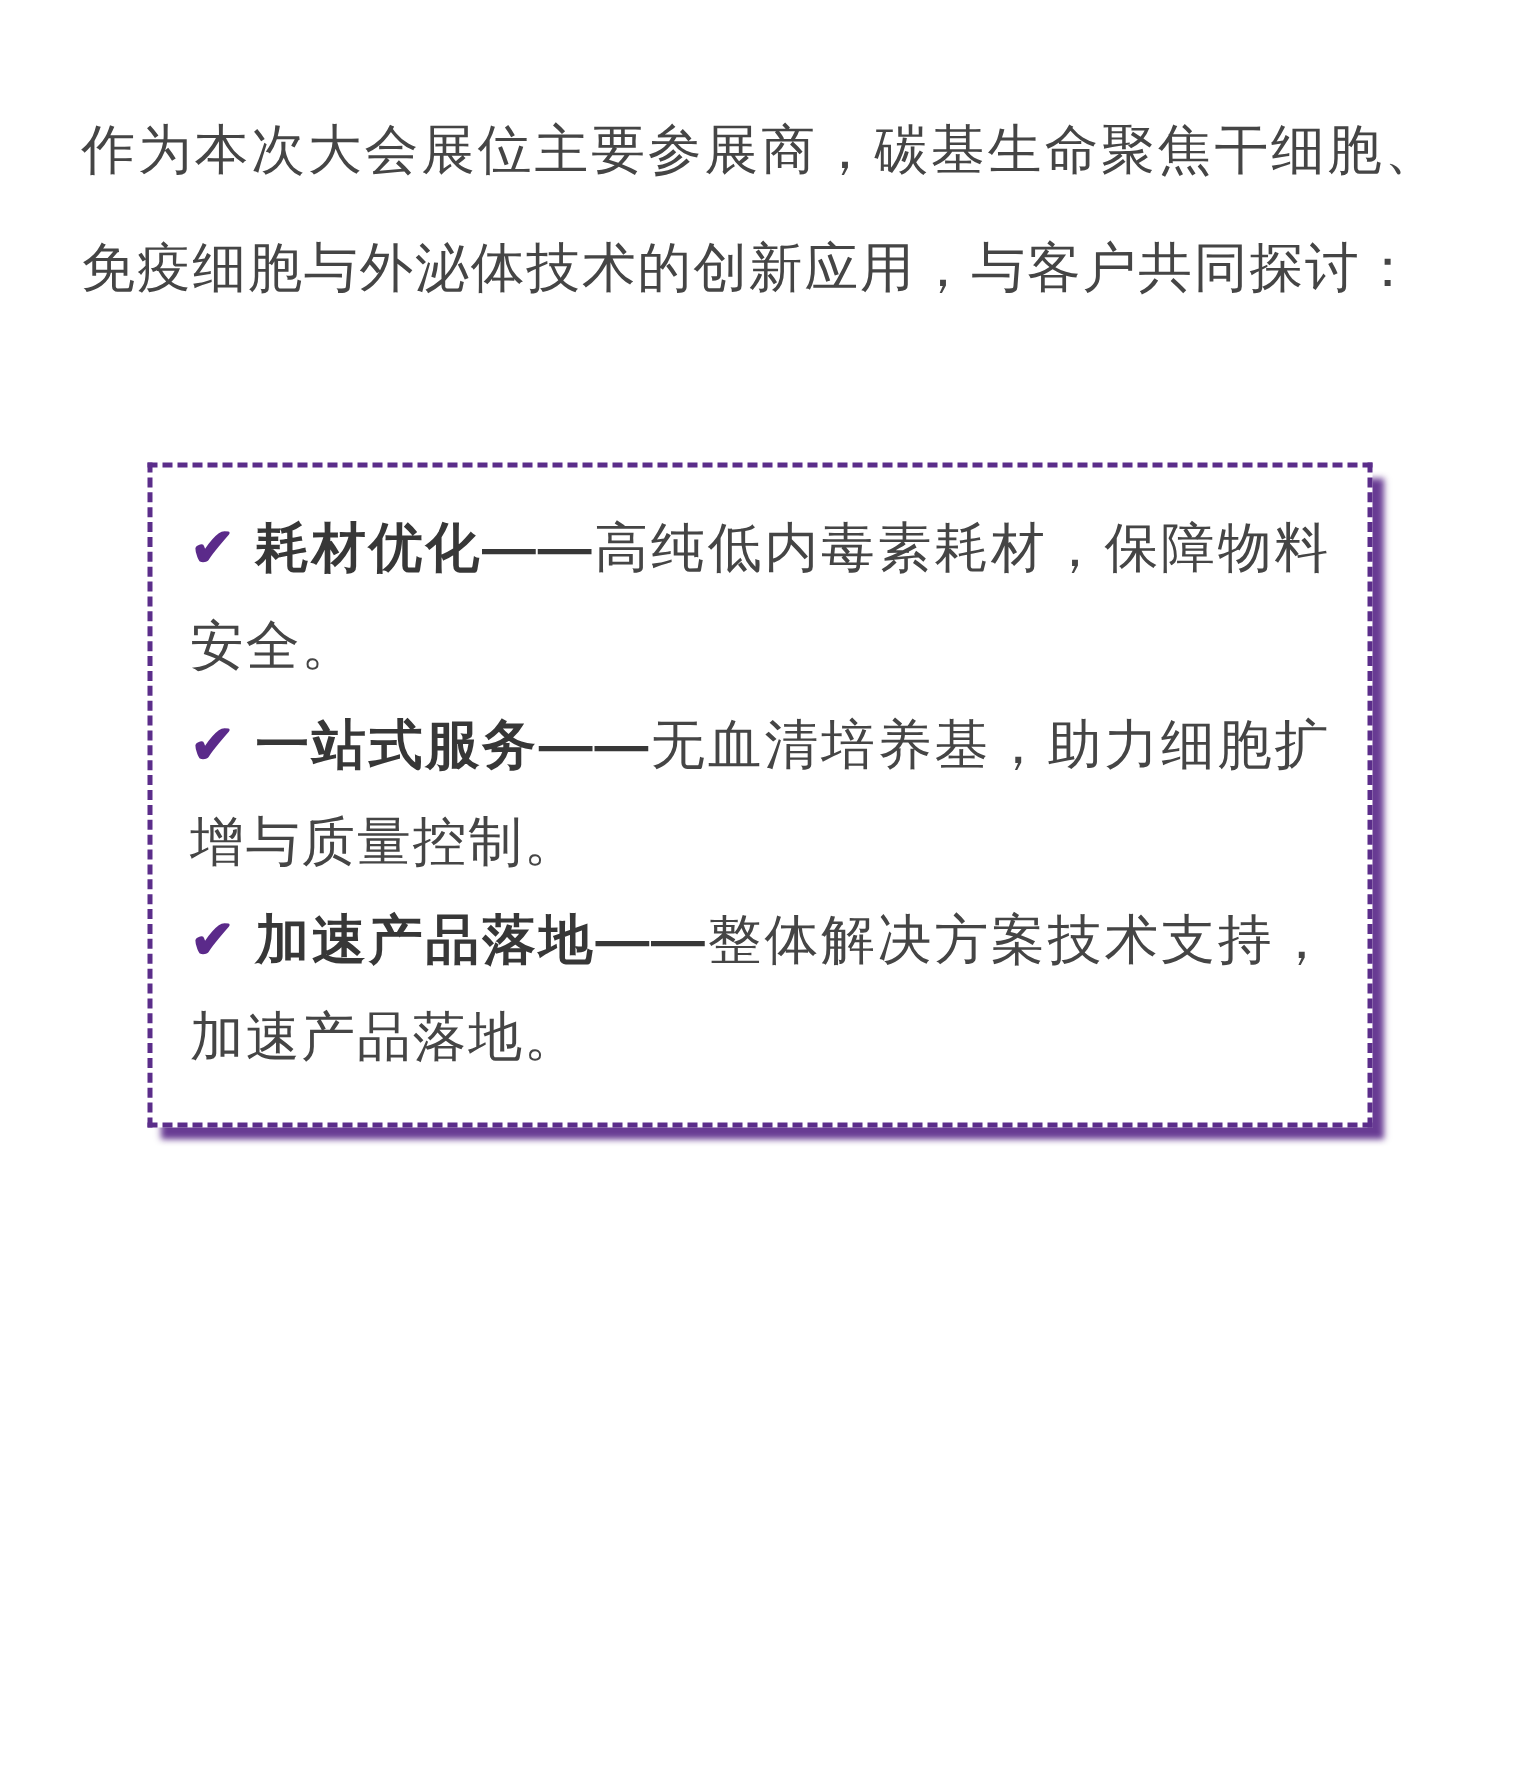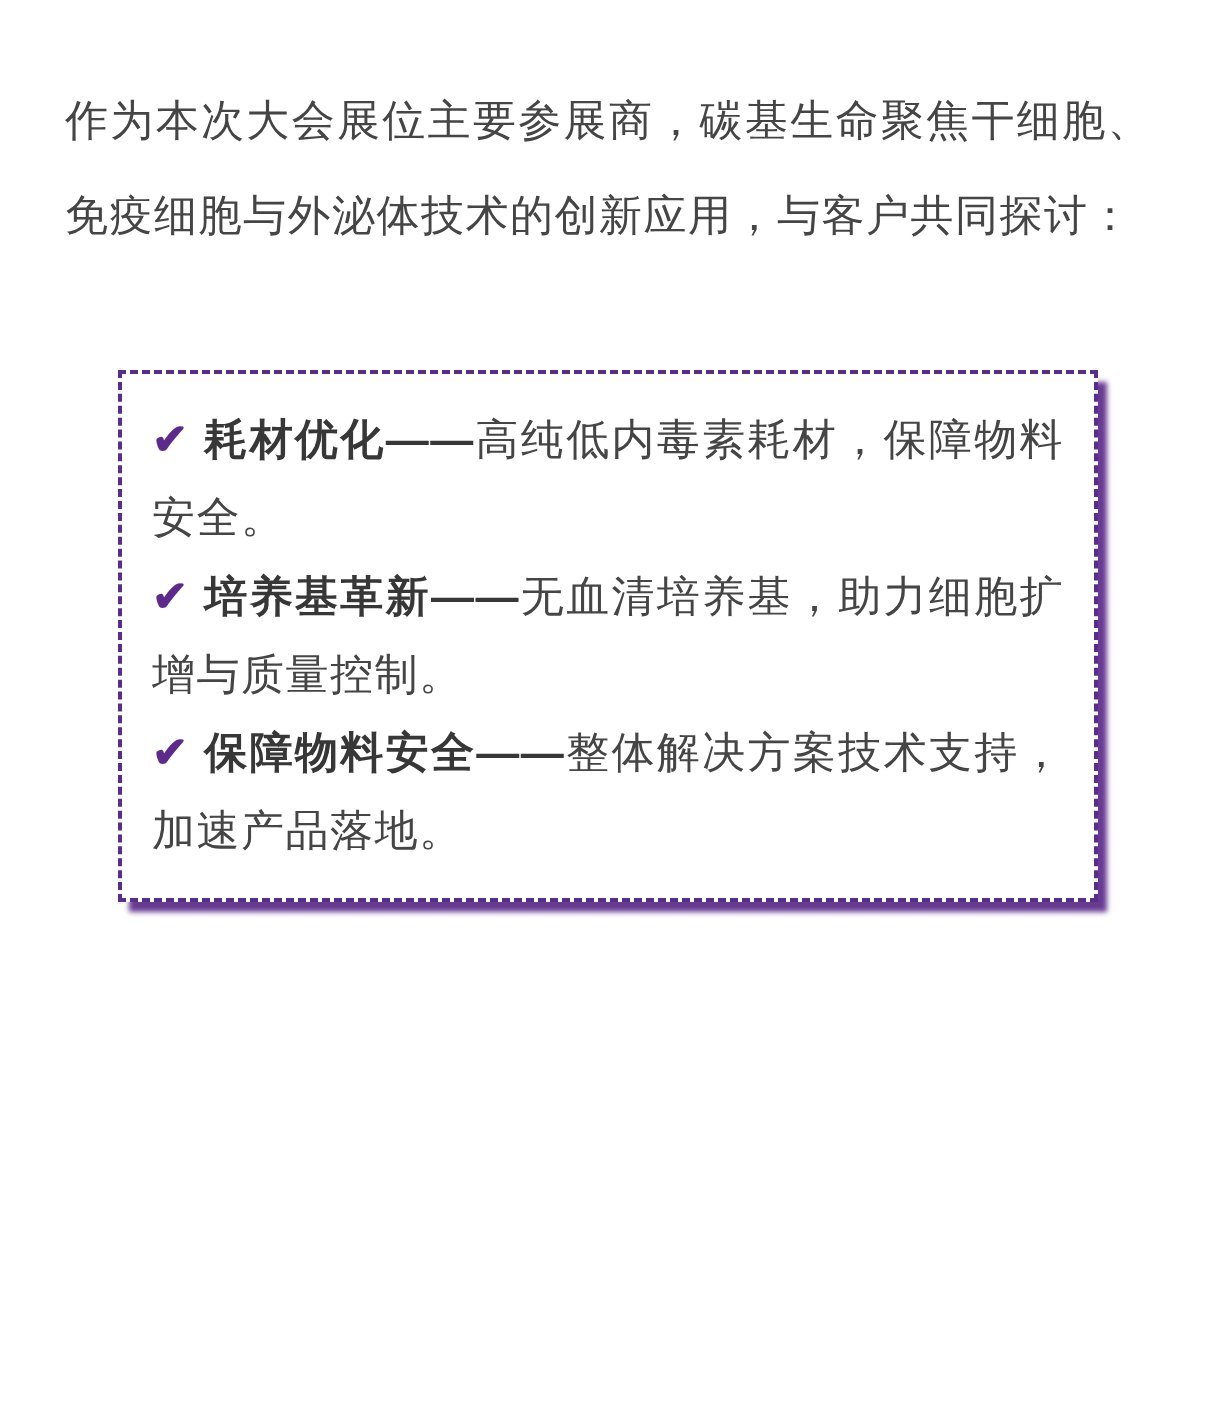--- a/index.html
+++ b/index.html
@@ -62,23 +62,23 @@
 
   <p class="para">作为本次大会展位主要参展商，碳基生命聚焦干细胞、免疫细胞与外泌体技术的创新应用，与客户共同探讨：</p>
 
   <div class="callout">
 
     <p class="item">
       <span class="check">✔</span><span class="label">耗材优化——</span><span>高纯低内毒素耗材，保障物料安全。</span>
     </p>
 
     <p class="item">
-      <span class="check">✔</span><span class="label">培养基革新——</span><span>无血清培养基，助力细胞扩增与质量控制。</span>
+      <span class="check">✔</span><span class="label">一站式服务——</span><span>无血清培养基，助力细胞扩增与质量控制。</span>
     </p>
 
     <p class="item">
-      <span class="check">✔</span><span class="label">保障物料安全——</span><span>整体解决方案技术支持，加速产品落地。</span>
+      <span class="check">✔</span><span class="label">加速产品落地——</span><span>整体解决方案技术支持，加速产品落地。</span>
     </p>
 
   </div>
 
 
 </div>
 
 </body></html>

